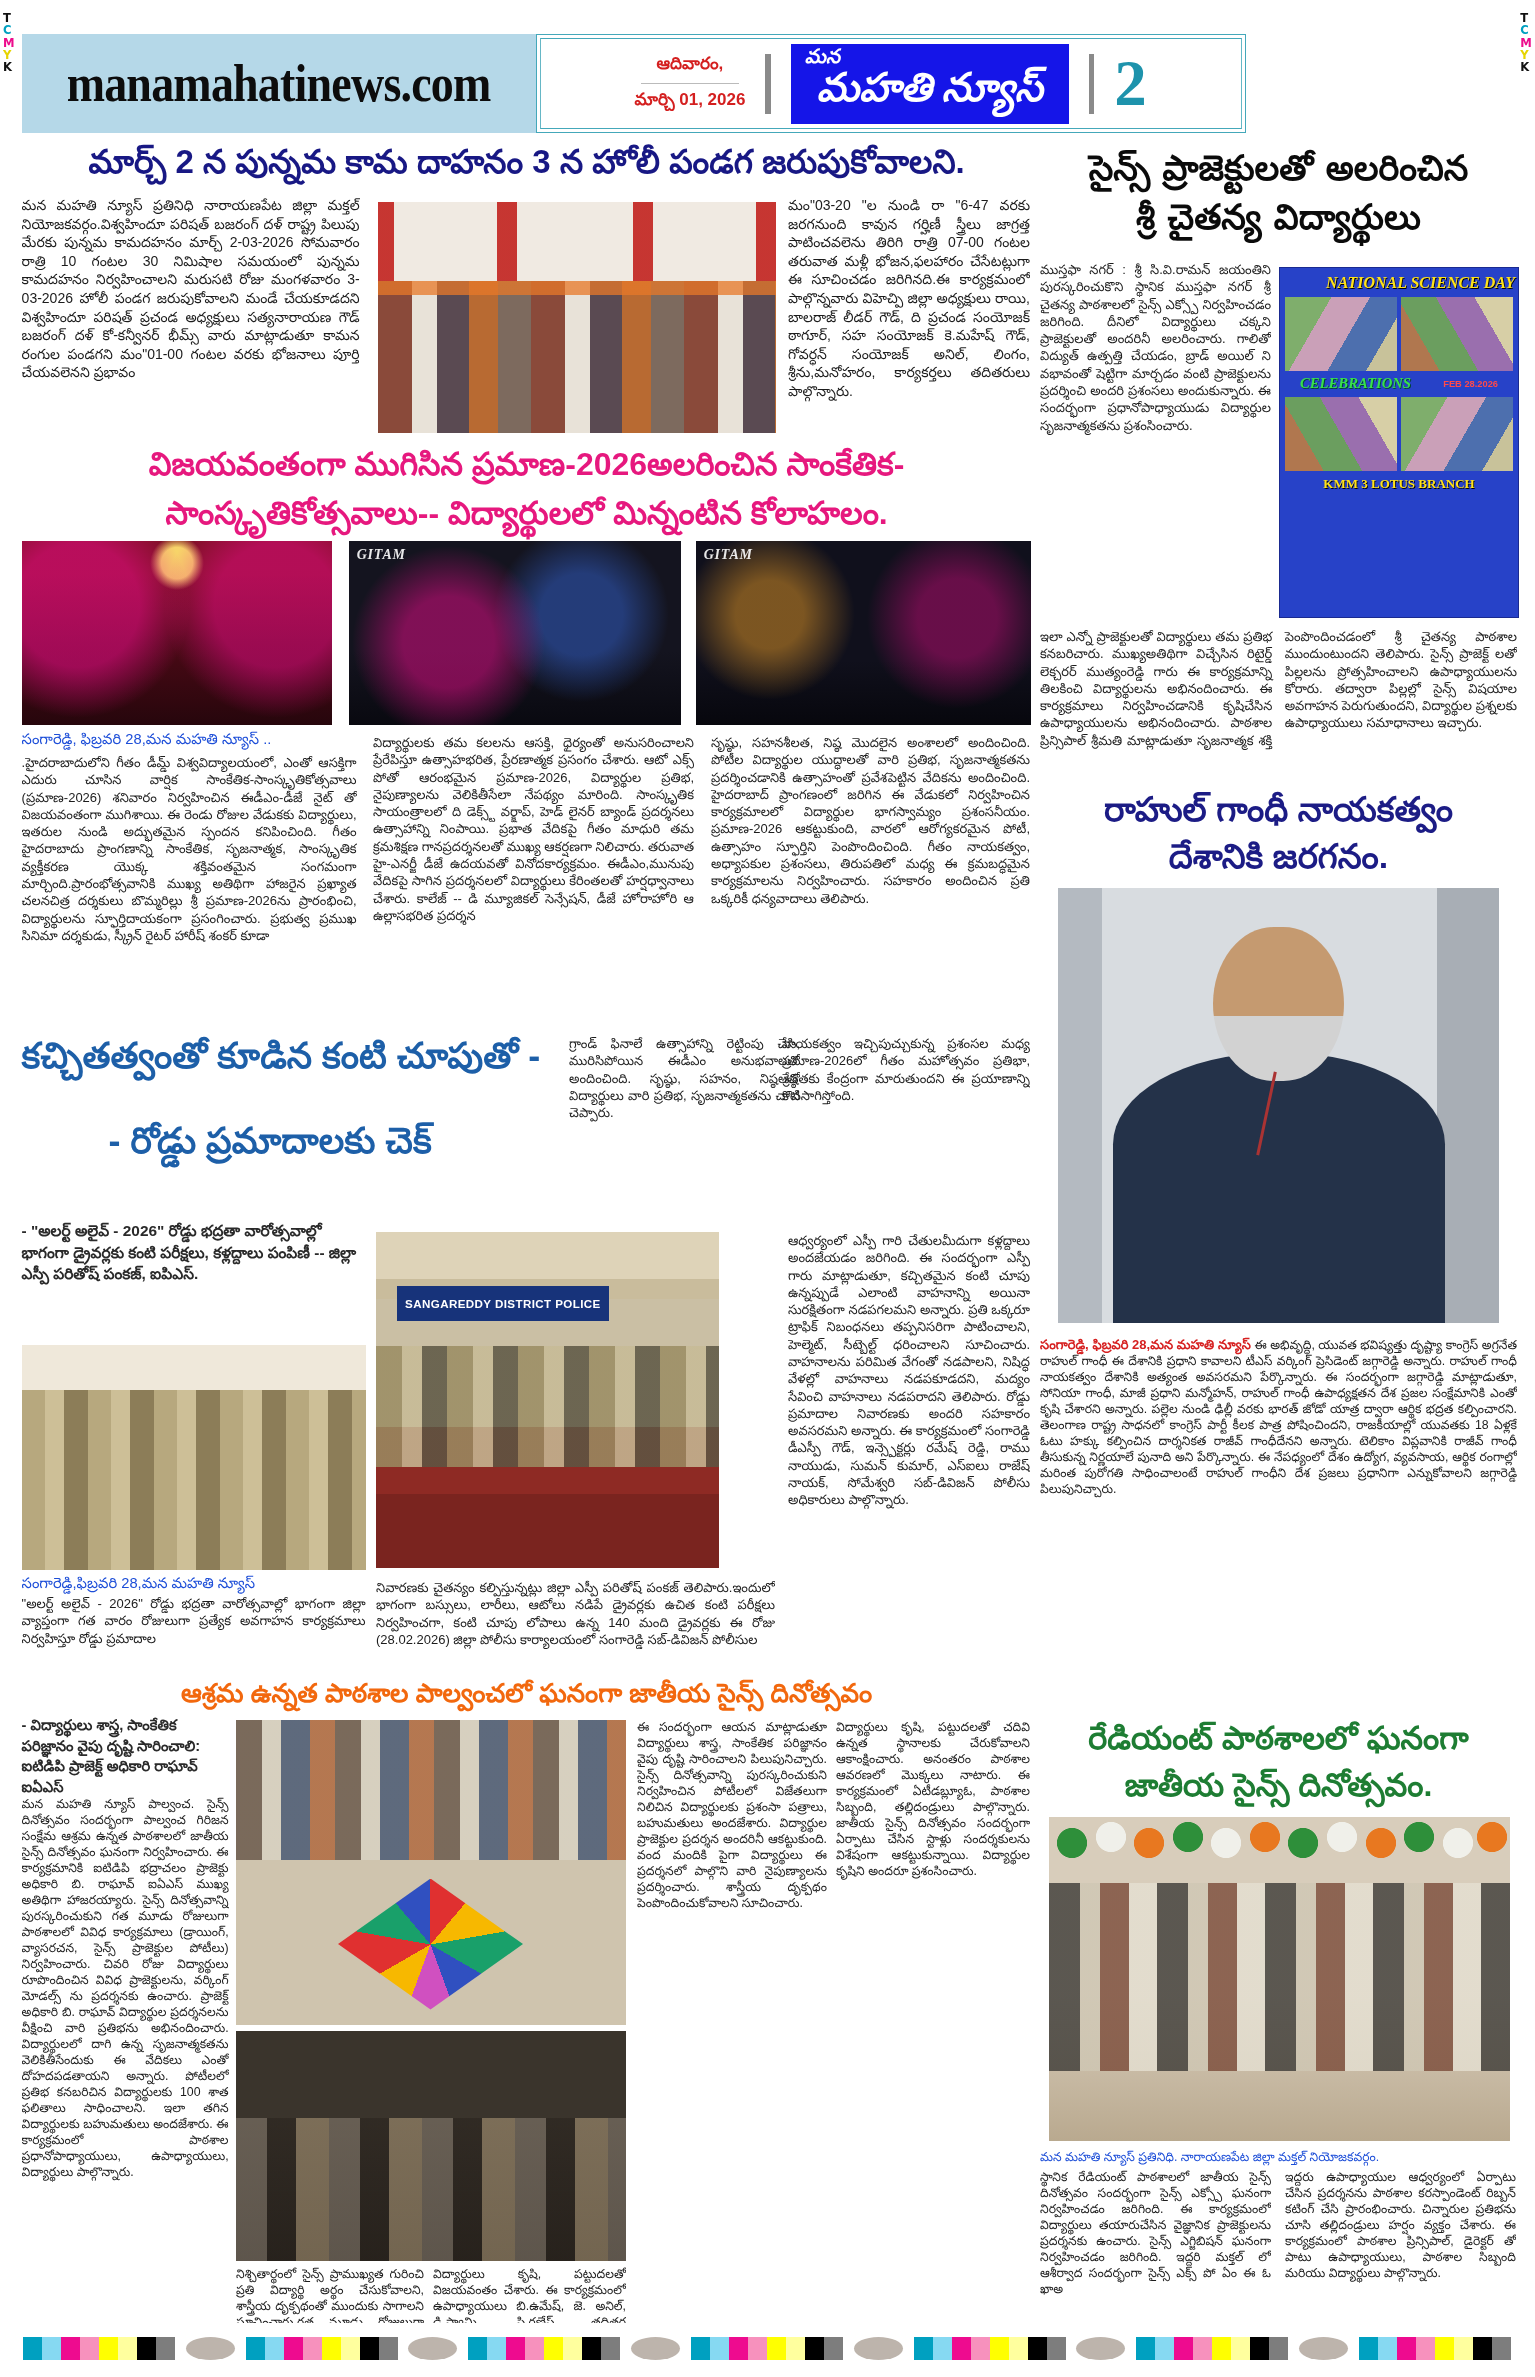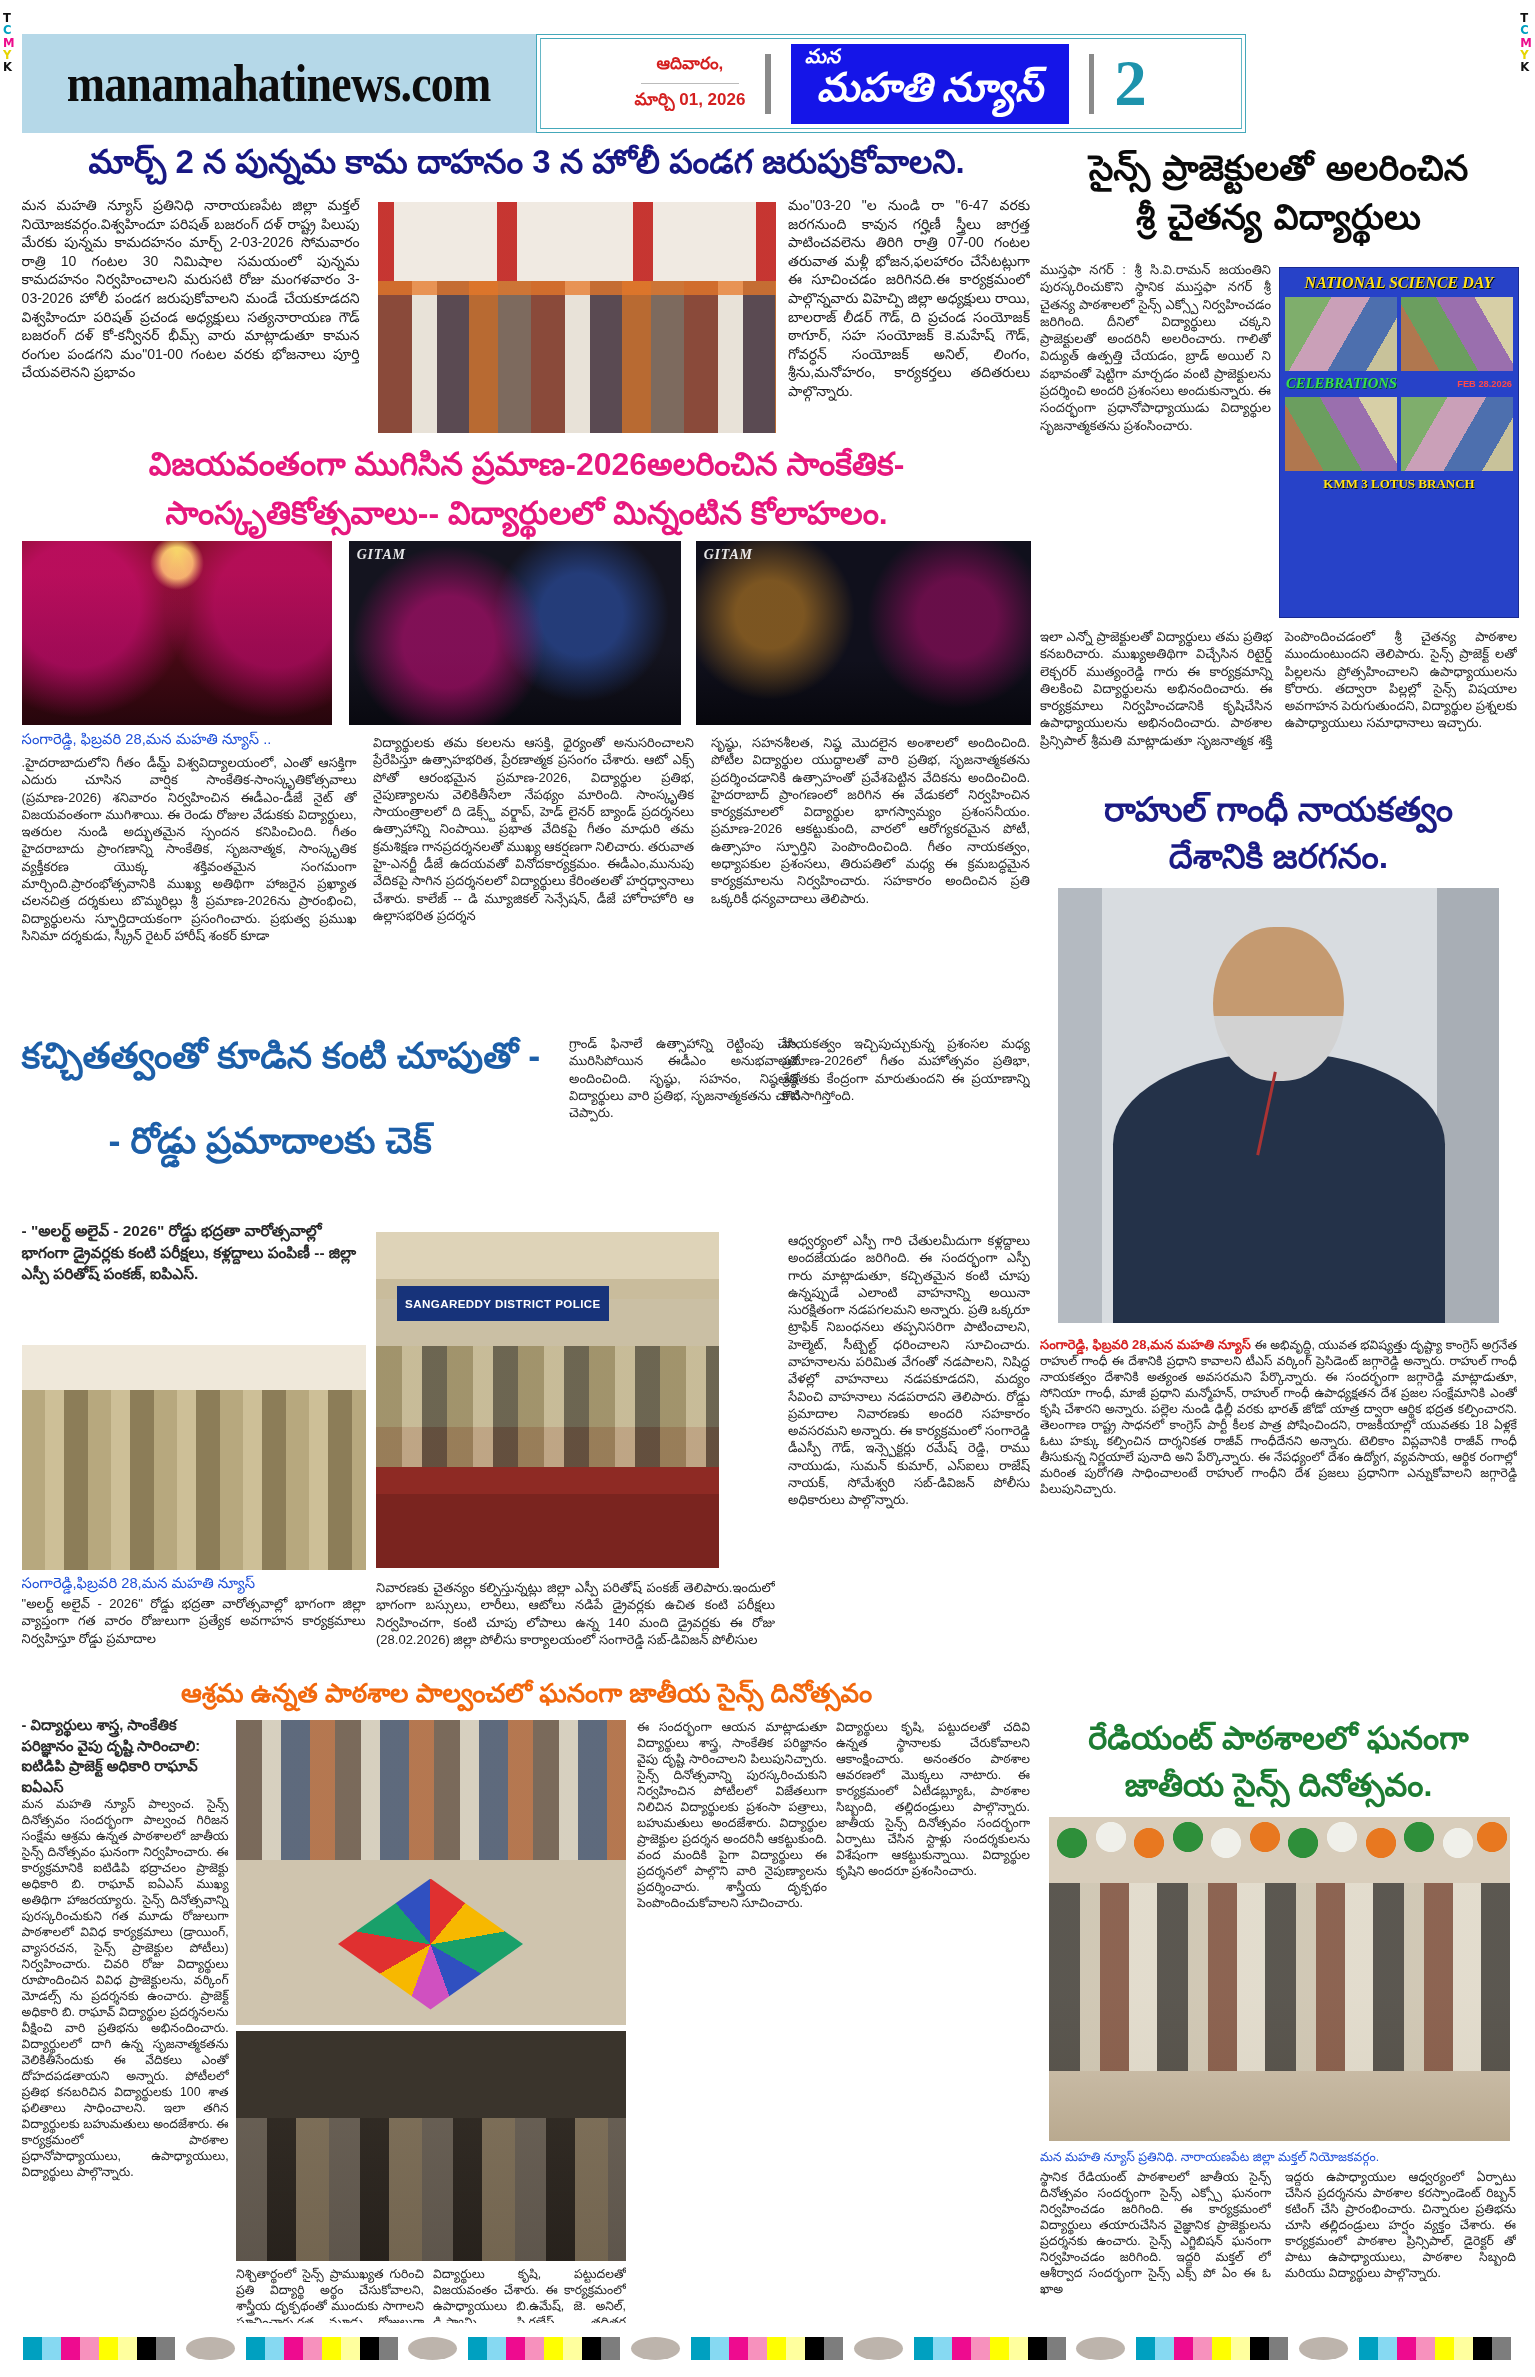--- a/index.html
+++ b/index.html
@@ -82,26 +82,26 @@
   .ph-police .officers{position:absolute;left:0;right:0;top:34%;height:36%;
      background:repeating-linear-gradient(90deg,#9a8c62 0 26px,#c7bb96 26px 46px,#5c5643 46px 71px);opacity:.85;}
   .portrait{background:linear-gradient(90deg,#b4bac1 0 10%, #d8dce0 10% 86%, #a8aeb5 86%);}
   .portrait .p-head{position:absolute;left:50%;top:9%;width:131px;height:154px;margin-left:-66px;
      border-radius:48%/52%;background:linear-gradient(#c59a70 0 58%, #d2d2d2 58%);}
   .portrait .p-body{position:absolute;left:50%;top:38%;width:332px;height:70%;margin-left:-166px;
      border-radius:48% 48% 0 0/30% 30% 0 0;background:#243249;}
   .portrait .p-cord{position:absolute;left:47%;top:42%;height:85px;border-left:3.1px solid #a33;
      transform:rotate(12deg);}
   .poster{position:absolute;background:#2742c8;border:1.5px solid #1a2a90;color:#fff;}
-  .poster .p-title{margin:6.2px 3.1px 3.1px;text-align:center;color:#ffe21a;
+  .poster .p-title{margin:6.2px 3.1px 3.1px;text-align:right;color:#ffe21a;
      font:bold italic 16px "Liberation Serif",serif;text-shadow:0.8px 0.8px 0 #000;white-space:nowrap;}
   .poster .p-row{display:flex;gap:4.6px;margin:4.6px;}
   .poster .p-img{flex:1;height:74px;background:linear-gradient(120deg,#7fae6c 0 30%,#caa0b8 30% 55%,#4d6fae 55% 80%,#c8c29a 80%);}
   .poster .p-img.alt{background:linear-gradient(60deg,#b0774f 0 25%,#6b9e5f 25% 50%,#9a6fae 50% 75%,#d7cfa6 75%);}
-  .poster .p-mid{display:flex;justify-content:space-between;align-items:center;padding:0 6px;}
+  .poster .p-mid{display:flex;justify-content:space-between;align-items:center;padding:0 20px;}
   .poster .p-cel{color:#38e04c;font:bold italic 14.7px "Liberation Serif",serif;text-shadow:0.8px 0.8px 0 #043;}
   .poster .p-date{color:#ff4a4a;font:bold 9.3px "Liberation Sans",sans-serif;}
   .poster .p-bottom{text-align:center;color:#ffe21a;font:bold 13px "Liberation Serif",serif;
      margin-top:3.1px;text-shadow:0.8px 0.8px 0 #000;white-space:nowrap;}
   .ph-radiant{background:linear-gradient(#d8cdbb 0 55%, #b9a98f);}
   .ph-radiant .bl-strip{position:absolute;left:0;top:0;right:0;height:66px;
      background:
       radial-gradient(circle 15.4px at 23px 26px,#2e8f3a 0 14.7px,transparent 15.4px),
       radial-gradient(circle 15.4px at 62px 20px,#f0f0ea 0 14.7px,transparent 15.4px),
       radial-gradient(circle 15.4px at 100px 26px,#e87820 0 14.7px,transparent 15.4px),

